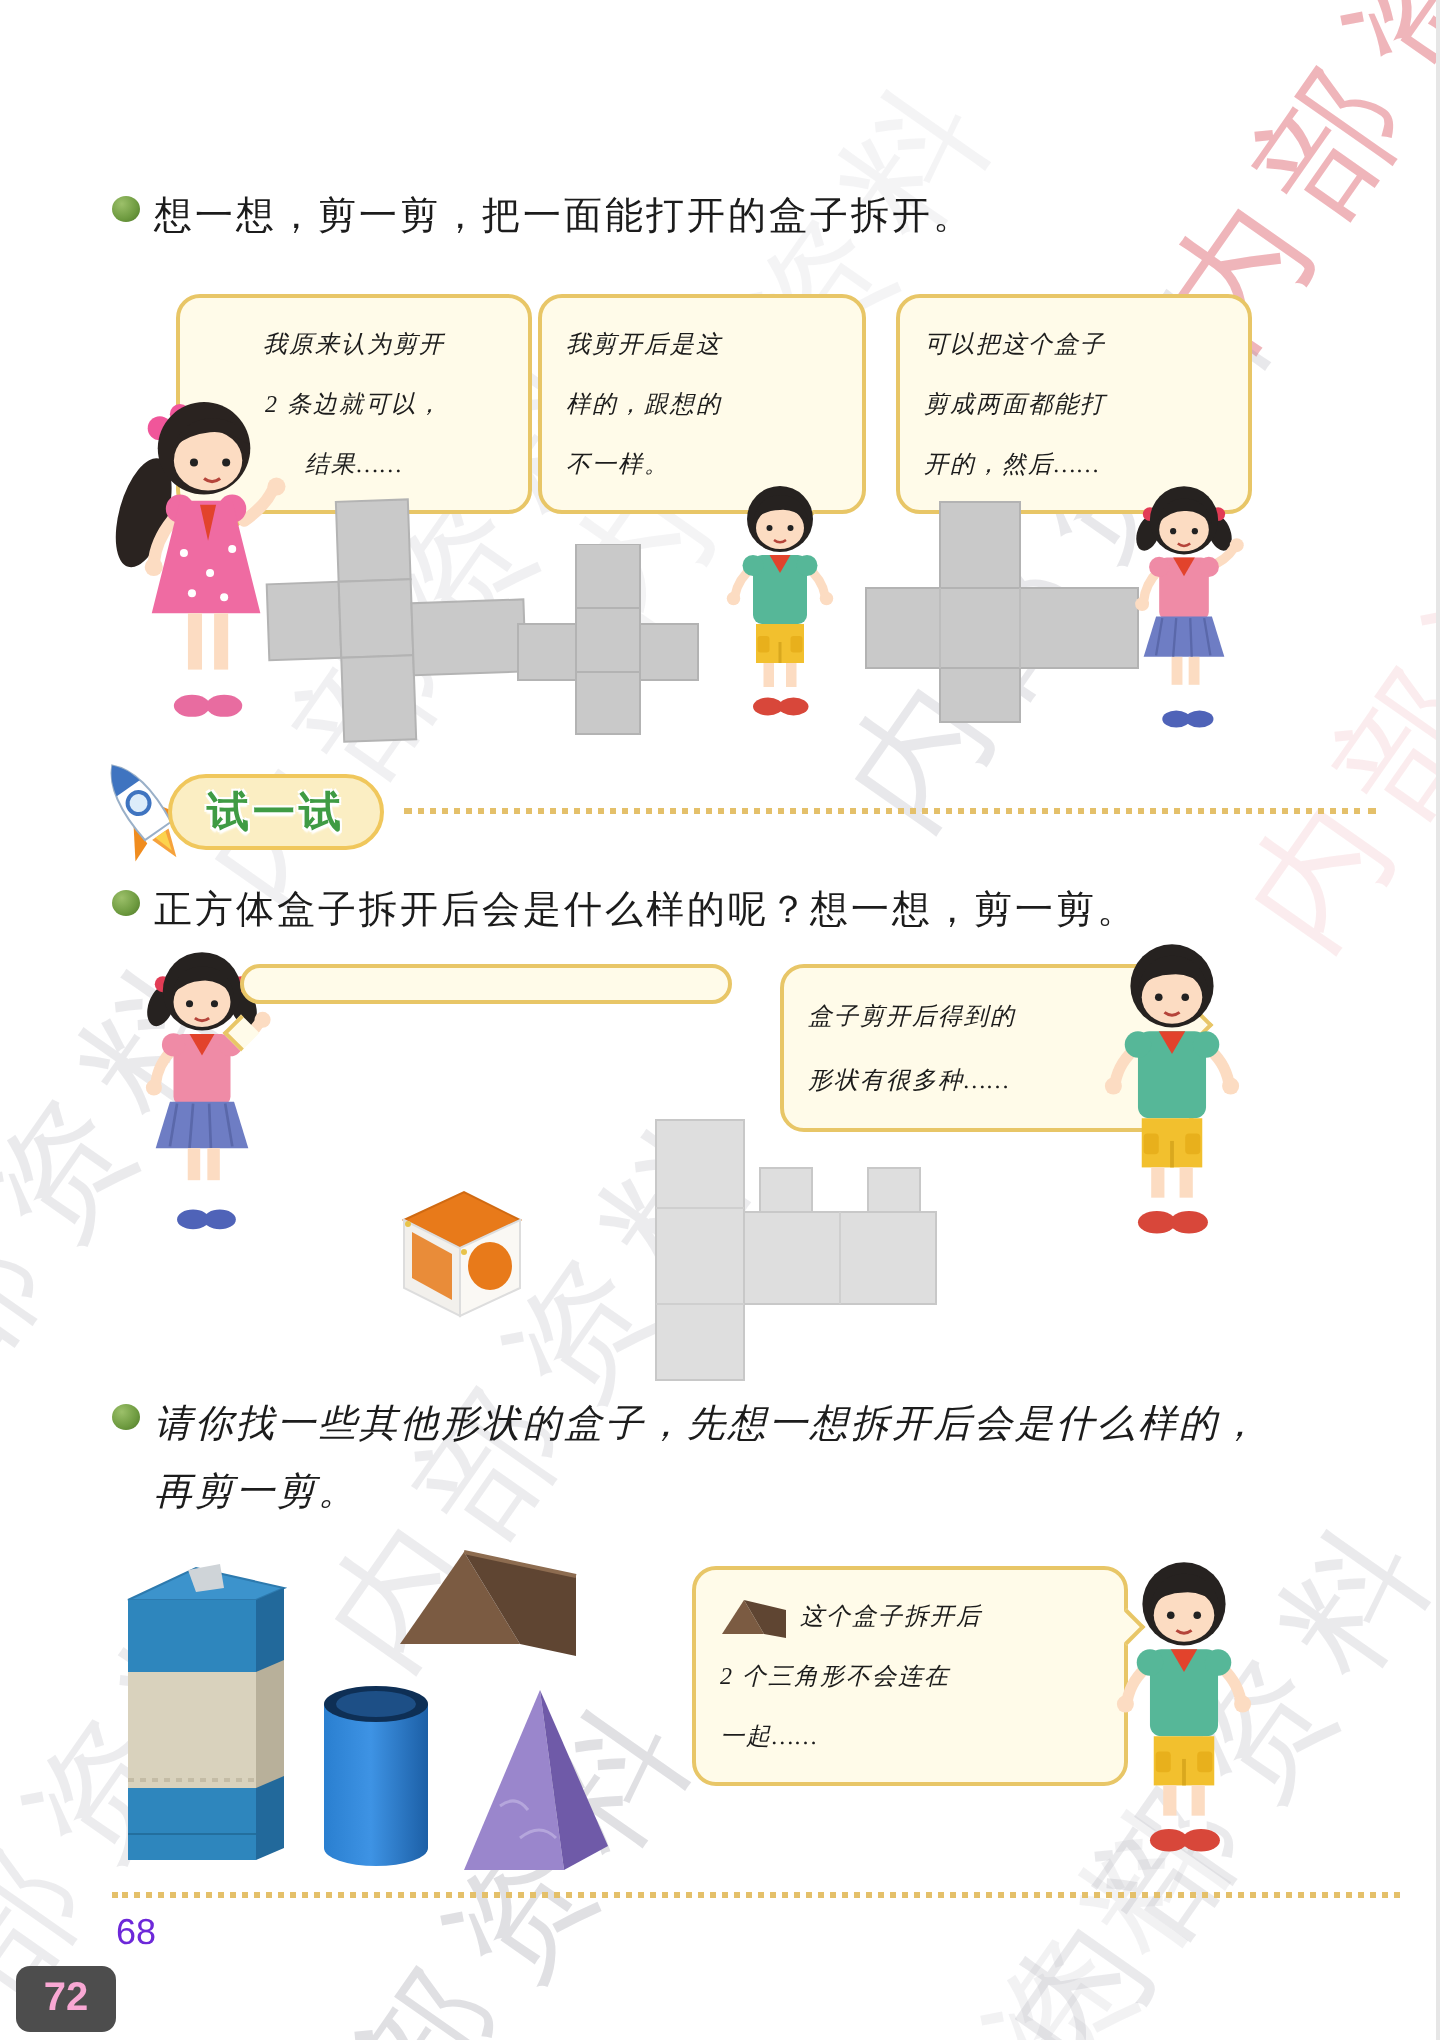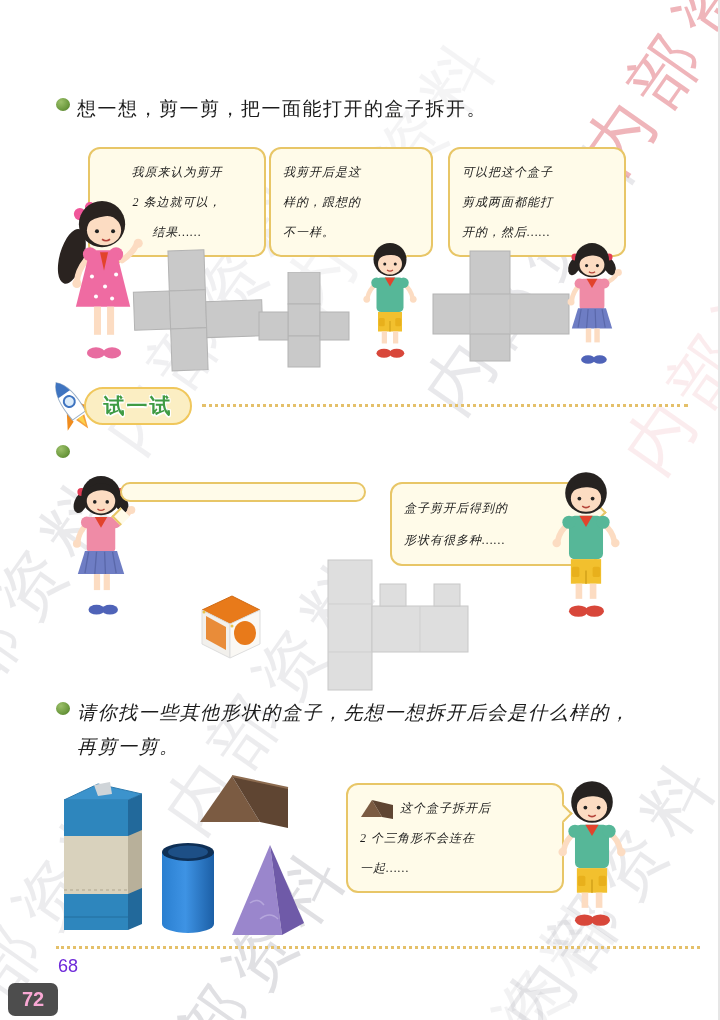--- a/index.html
+++ b/index.html
@@ -263,20 +263,21 @@
       <circle cx="25" cy="27" r="5.5" fill="#dcecfa" stroke="#3f74c0" stroke-width="2"></circle>
     </g>
   </svg>
   <div class="banner-badge">
     <span class="banner-label">试一试</span>
   </div>
   <div class="dotted" style="left:202px; top:404px; width:486px;"></div>
 
   <div class="bullet-row" style="left:56px; top:439px; width:630px;">
     <span class="bullet-dot"></span>
+    <span class="bullet-text">正方体盒子拆开后会是什么样的呢？想一想，剪一剪。</span>
   </div>
 
   <svg class="abs" style="left:52px; top:466px;" width="98" height="160">
       <use href="#sym-girl-blue"></use>
     </svg>
 
   <div class="bubble" style="left:120px; top:482px; width:246px; line-height:32px;">
     <div class="tail tail-l"></div>
   </div>
   <div class="bubble" style="left:390px; top:482px; width:208px; line-height:32px;">

